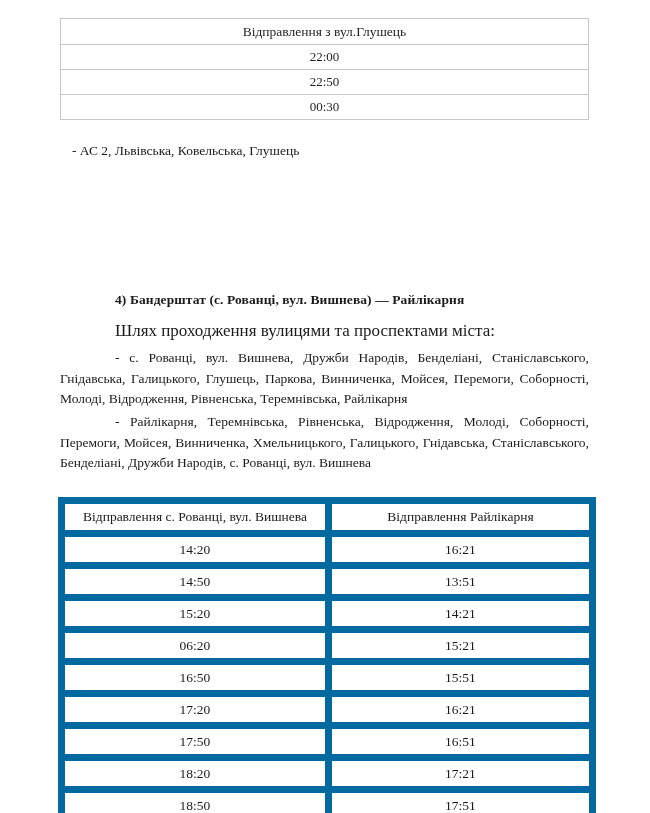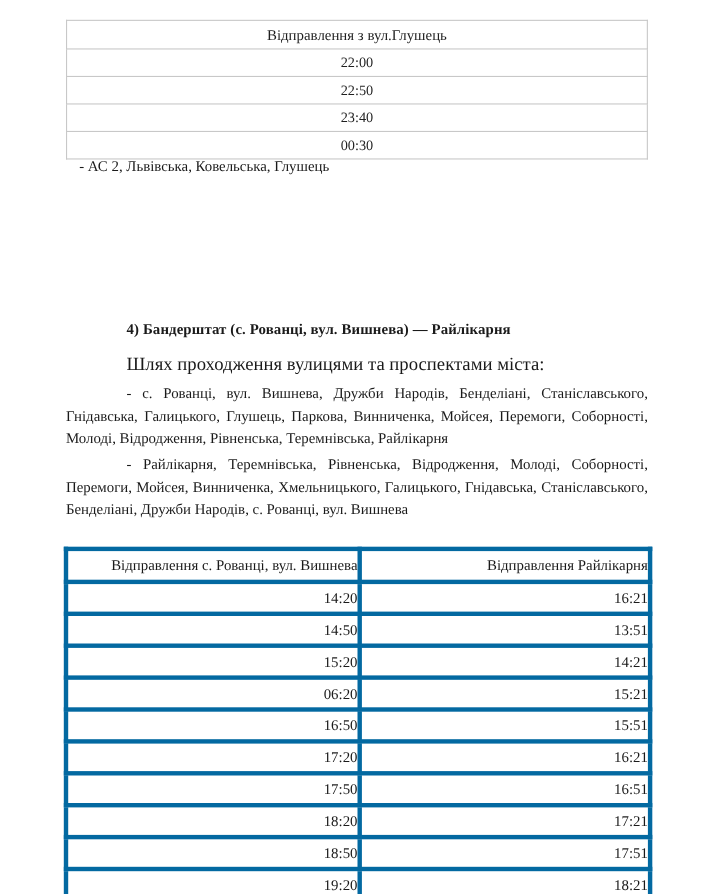--- a/index.html
+++ b/index.html
@@ -111,25 +111,24 @@
 
   
   #table-main {
     position: absolute;
     left: 58px;
     top: 497px;
     width: 531px;
     border: 1px solid #6e6e6e;
   }
   #table-main td {
-    border: 4px solid #0369a1;
+    border: 7px solid #0369a1;
     height: 25px;
     line-height: 25px;
     font-size: 13.5px;
-    text-align: right;
   }
   #table-main td.hdr {
     height: 26px;
     line-height: 26px;
     font-size: 13.5px;
   }
   #table-main col.c1 { width: 267px; }
   #table-main col.c2 { width: 264px; }
 </style>
 </head>
@@ -140,23 +139,20 @@
   <table class="sched top-table" id="table-glushets">
     <tbody>
       <tr>
         <td class="hdr">Відправлення з вул.Глушець</td>
       </tr>
       <tr>
         <td>22:00</td>
       </tr>
       <tr>
         <td>22:50</td>
-      </tr>
-      <tr>
-        <td>23:40</td>
       </tr>
       <tr>
         <td>00:30</td>
       </tr>
     </tbody>
   </table>
 
   <div class="note-line" id="note-as2-route">- АС 2, Львівська, Ковельська, Глушець</div>
 
 

